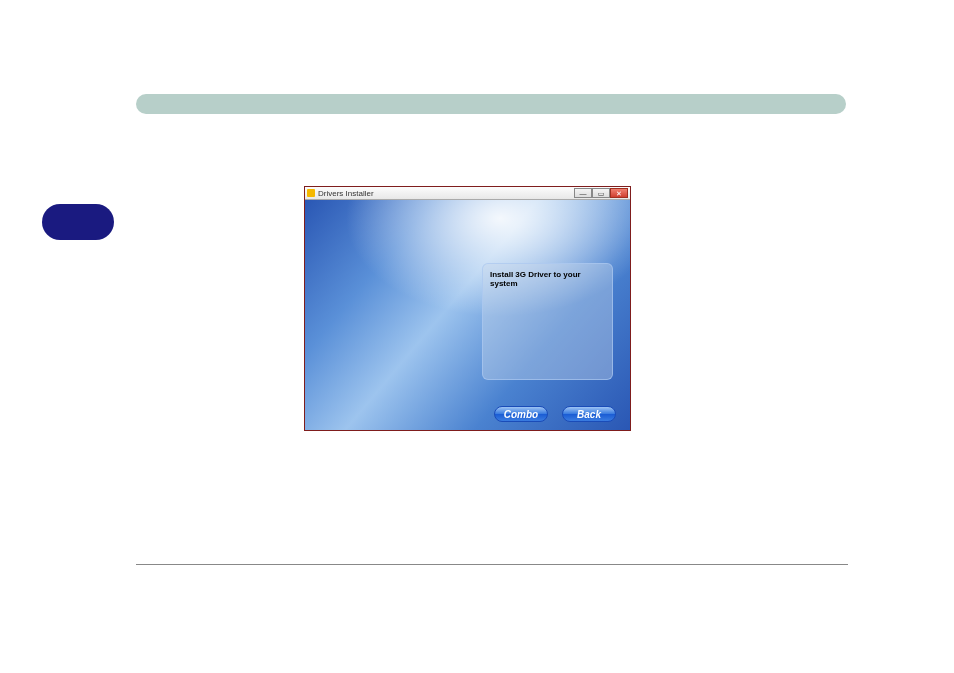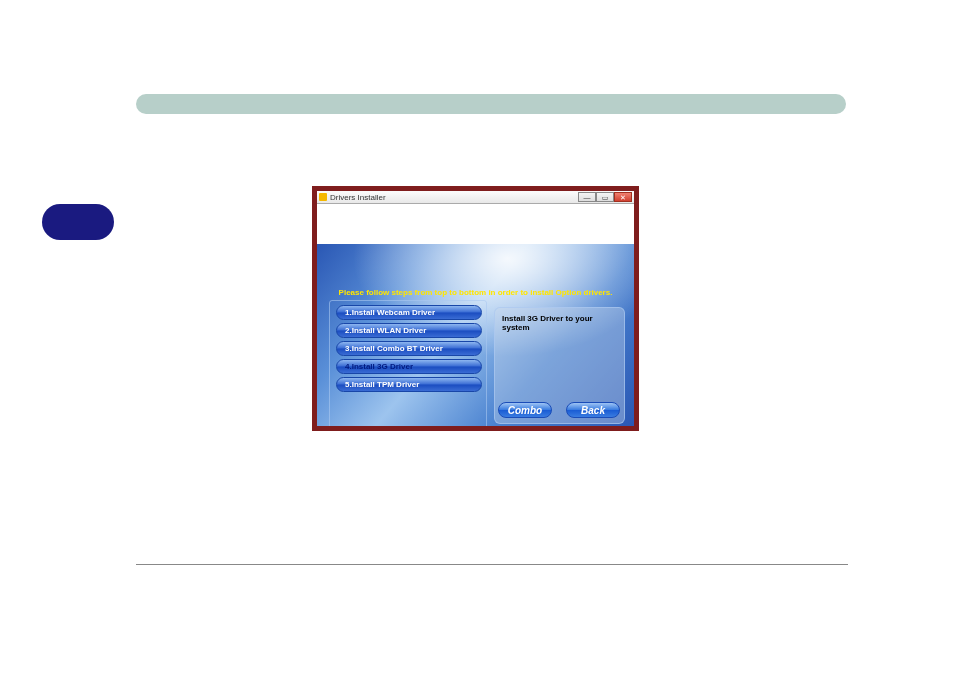--- a/index.html
+++ b/index.html
@@ -30,28 +30,27 @@
     width: 72px;
     height: 36px;
     background: #1a1a80;
     border-radius: 18px;
   }
 
   
   .app-window {
     position: absolute;
     top: 186px;
-    left: 312px;
+    left: 304px;
     width: 327px;
     height: 245px;
-    border: 5px solid #7f1d1d;
+    border: 1px solid #7f1d1d;
     background: #fff;
     display: flex;
     flex-direction: column;
-    gap: 40px;
   }
 
   
   .titlebar {
     height: 13px;
     background: linear-gradient(to bottom, #fcfcfc, #e8e8e8);
     border-bottom: 1px solid #aaa;
     display: flex;
     align-items: center;
     padding: 0 2px;
@@ -239,39 +238,21 @@
       </div>
       <div class="title-btn close">
         <span class="tb-glyph">✕</span>
       </div>
     </div>
   </div>
 
   <div class="app-body">
 
 
-    <div class="instruction">Please follow steps from top to bottom in order to install Option drivers.</div>
-
-    <div class="left-panel">
-      <div class="pill-button">
-        <span>1.Install Webcam Driver</span>
-      </div>
-      <div class="pill-button">
-        <span>2.Install WLAN Driver</span>
-      </div>
-      <div class="pill-button">
-        <span>3.Install Combo BT Driver</span>
-      </div>
-      <div class="pill-button selected">
-        <span>4.Install 3G Driver</span>
-      </div>
-      <div class="pill-button">
-        <span>5.Install TPM Driver</span>
-      </div>
-    </div>
+
 
     <div class="info-panel">
       <span>Install 3G Driver to your system</span>
     </div>
 
     <div class="bottom-row">
       <div class="bottom-btn">
         <span>Combo</span>
       </div>
       <div class="bottom-btn">

